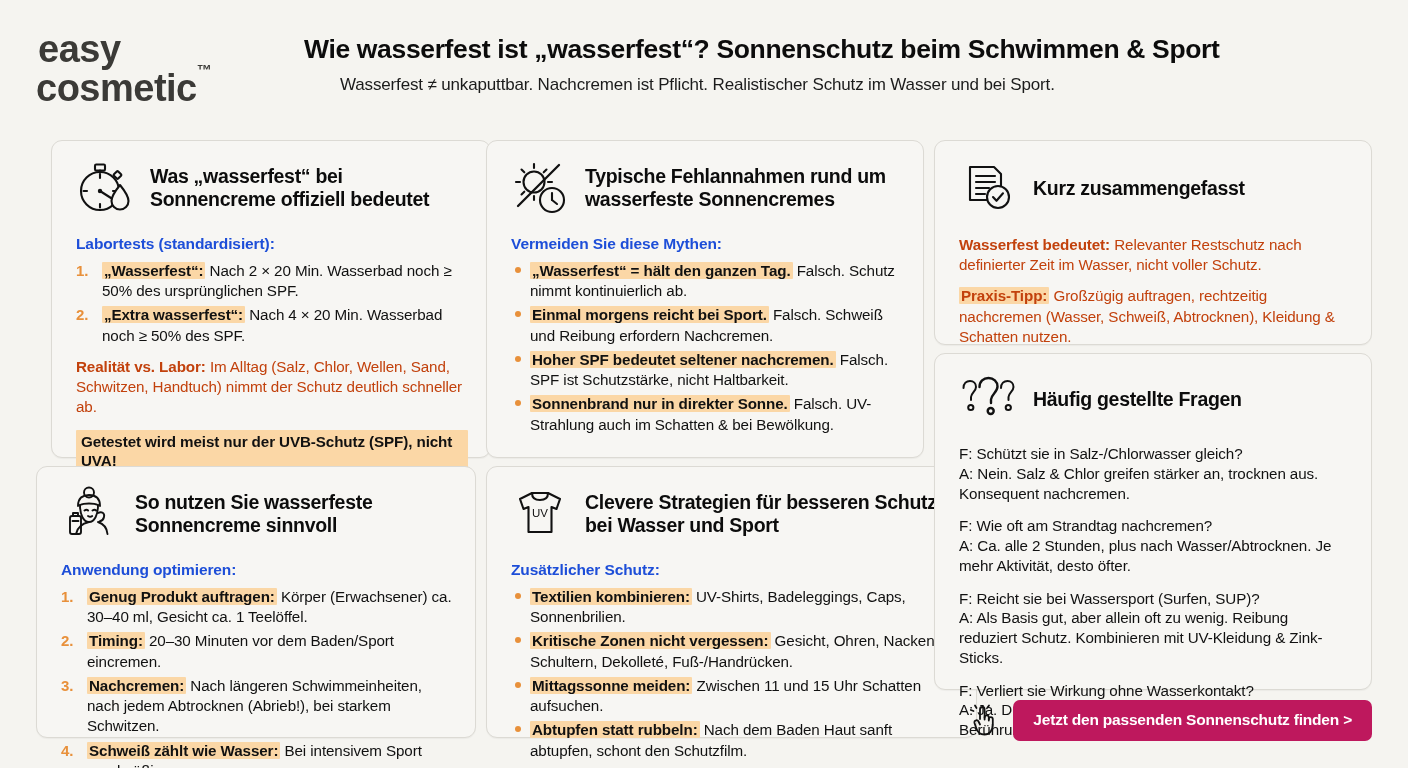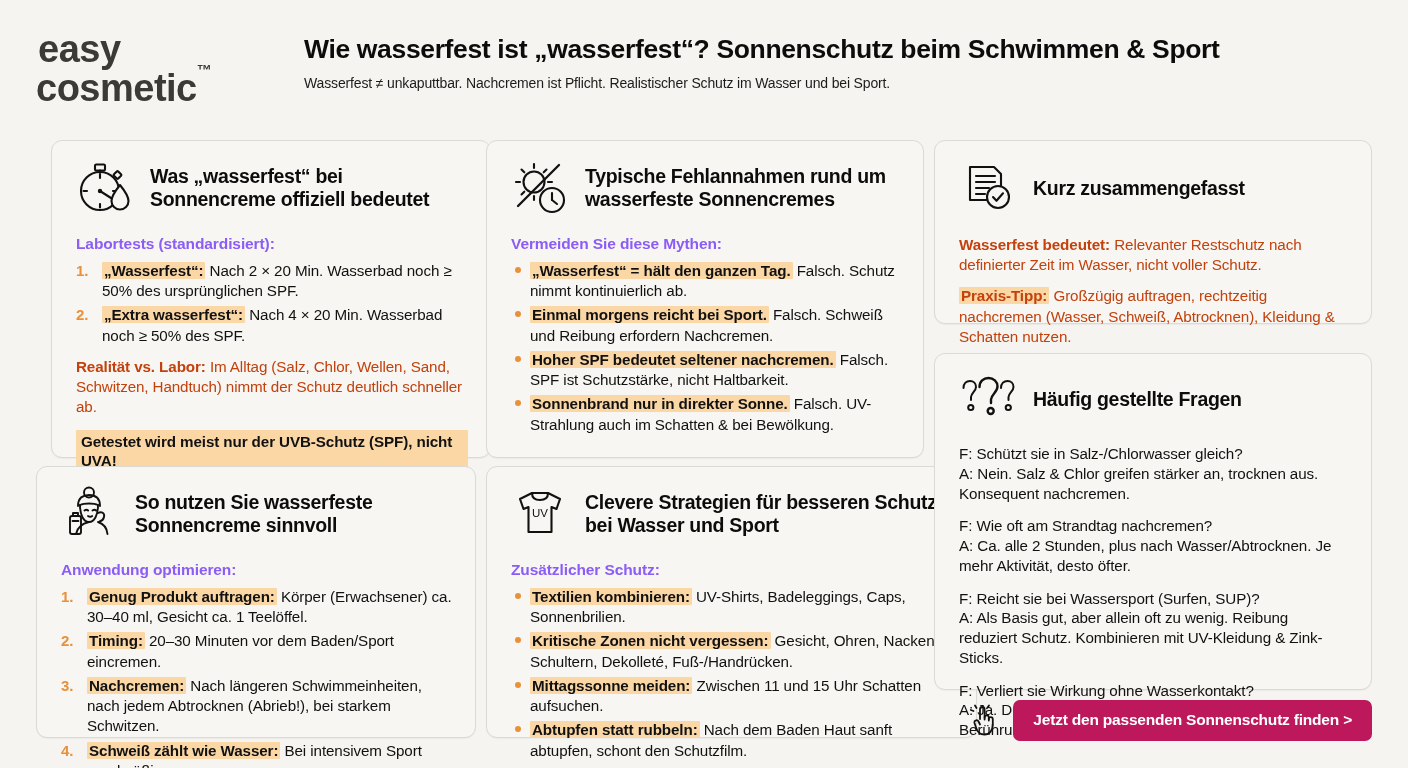--- a/index.html
+++ b/index.html
@@ -14,44 +14,44 @@
 
   
   .header { display: flex; align-items: flex-start; padding: 26px 32px 0 36px; height: 128px; }
   .brand { width: 268px; flex: 0 0 268px; padding-top: 4px; }
   .brand-line { font-size: 38px; font-weight: 700; letter-spacing: -0.5px; color: #3b3a37; line-height: 1.02; }
   .brand-line.l1 { margin-left: 2px; }
   .brand-line.l2 { position: relative; display: inline-block; }
   .brand-tm { font-size: 15px; font-weight: 700; vertical-align: super; position: relative; top: -12px; letter-spacing: 0; }
   .head-text { flex: 1; padding-top: 8px; }
   .head-title { font-size: 26.5px; font-weight: 700; letter-spacing: -0.35px; line-height: 1.2; color: #0c0c0c; white-space: nowrap; }
-  .head-sub { font-size: 14px; font-weight: 400; color: #1b1b1b; margin-top: 9px; letter-spacing: -0.15px; }
+  .head-sub { font-size: 17px; font-weight: 400; color: #1b1b1b; margin-top: 9px; letter-spacing: -0.15px; margin-left: 36px; }
   .card {
     background: #f7f6f3;
     border: 1px solid #dcdad4;
     border-radius: 11px;
     box-shadow: 0 1px 1px rgba(0,0,0,0.04);
     padding: 14px 18px 16px 18px;
     position: absolute;
   }
   
   #card-definition { left: 51px;  top: 140px; width: 440px; height: 318px; }
   #card-myths      { left: 486px; top: 140px; width: 438px; height: 318px; }
-  #card-summary    { left: 934px; top: 140px; width: 438px; height: 184px; }
+  #card-summary    { left: 934px; top: 140px; width: 438px; height: 205px; }
   #card-usage      { left: 36px;  top: 466px; width: 440px; height: 272px; }
   #card-strategies { left: 486px; top: 466px; width: 491px; height: 272px; }
   #card-faq        { left: 934px; top: 353px; width: 438px; height: 337px; }
 
   .card-head { display: flex; align-items: center; gap: 14px; min-height: 66px; padding-left: 4px; }
   .card-icon { flex: 0 0 auto; width: 62px; height: 62px; display: flex; align-items: center; justify-content: center; }
   .card-icon svg { display: block; }
   .card-title { font-size: 19.5px; font-weight: 700; line-height: 1.18; letter-spacing: -0.3px; color: #0c0c0c; }
 
   .card-body { padding: 0 4px 0 6px; margin-top: 14px; }
-  .sub-head { font-size: 15.5px; font-weight: 700; color: #8b5cf6; margin-bottom: 8px; letter-spacing: -0.1px; }
+  .sub-head { font-size: 15.5px; font-weight: 700; color: #1d4ed8; margin-bottom: 8px; letter-spacing: -0.1px; }
   .para { font-size: 15.2px; line-height: 1.33; color: #c2410c; margin-top: 11px; letter-spacing: -0.1px; }
 
   ol.num-list, ul.bullet-list { list-style: none; }
   ol.num-list li, ul.bullet-list li {
     position: relative; padding-left: 26px; font-size: 15.2px; line-height: 1.33;
     margin-bottom: 4px; letter-spacing: -0.1px;
   }
   ol.num-list li .marker {
     position: absolute; left: 0; top: 0; color: #e8903a; font-weight: 700; font-size: 15px;
   }

